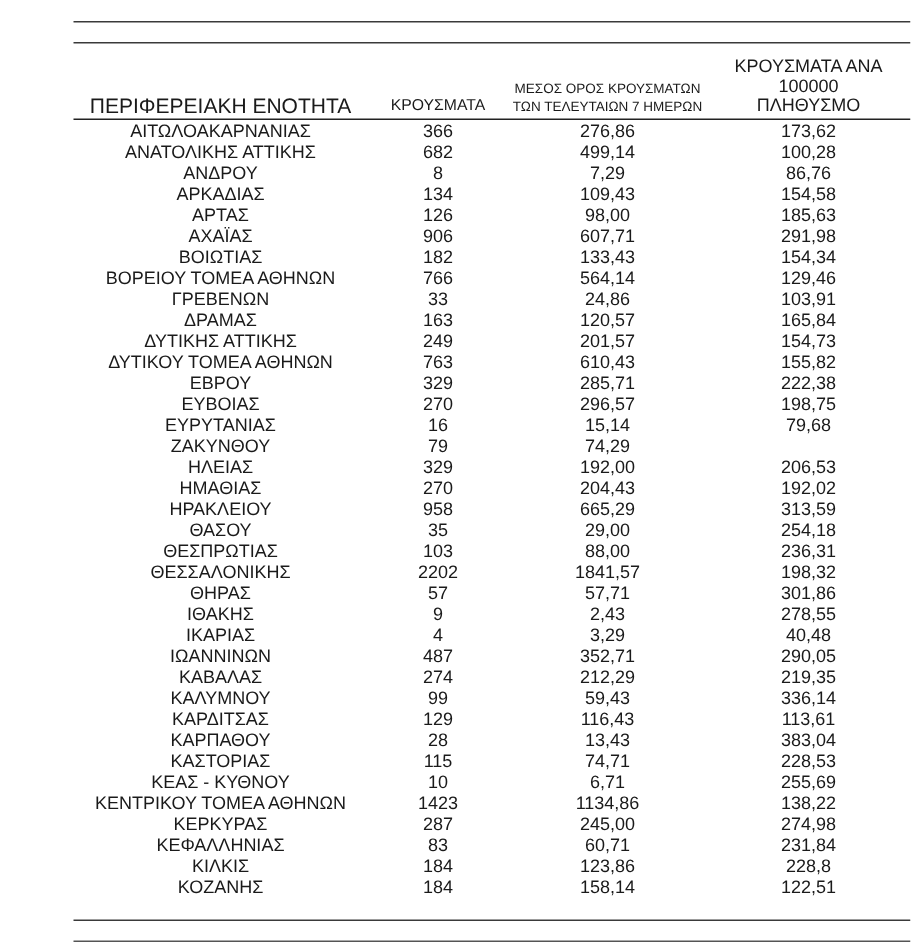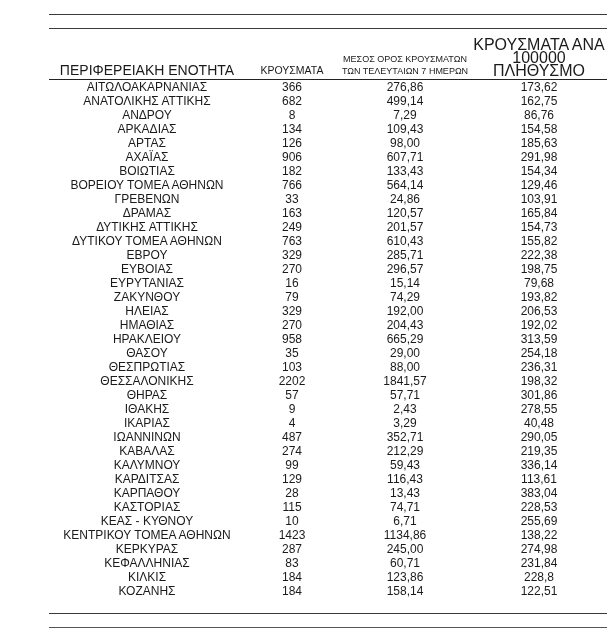--- a/index.html
+++ b/index.html
@@ -9,21 +9,21 @@
   .hl1 { top:14px; }
   .hl2 { top:28px; height:1px; }
   .hl3 { top:613px; }
   .hl4 { top:627px; background:#555; }
   .tbl { position:absolute; left:49px; top:40px; width:558px; }
   .head { position:relative; height:39px; border-bottom:1px solid #222; }
   .hc { position:absolute; text-align:center; line-height:12px;margin-top:48px; }
   .h0 { left:0; width:196px; bottom:3px; font-size:14px; }
   .h1 { left:196px; width:94px; bottom:3px; font-size:10.5px; }
   .h2 { left:290px; width:132px; bottom:2px; font-size:9px; line-height:12px; }
-  .h3 { left:422px; width:136px; bottom:2px; font-size:16px; line-height:13px; }
+  .h3 { left:422px; width:136px; bottom:2px; font-size:12px; line-height:13px; }
   .row { position:relative; height:14px; font-size:12px; line-height:14px; }
   .c { position:absolute; text-align:center; top:0; white-space:nowrap; }
   .c0 { left:0; width:196px; }
   .c1 { left:196px; width:94px; }
   .c2 { left:290px; width:132px; }
   .c3 { left:422px; width:136px; }
 </style>
 </head>
 <body>
 
@@ -47,21 +47,21 @@
       <div class="row">
         <div class="c c0">ΑΙΤΩΛΟΑΚΑΡΝΑΝΙΑΣ</div>
         <div class="c c1">366</div>
         <div class="c c2">276,86</div>
         <div class="c c3">173,62</div>
       </div>
       <div class="row">
         <div class="c c0">ΑΝΑΤΟΛΙΚΗΣ ΑΤΤΙΚΗΣ</div>
         <div class="c c1">682</div>
         <div class="c c2">499,14</div>
-        <div class="c c3">162,75</div>
+        <div class="c c3">100,28</div>
       </div>
       <div class="row">
         <div class="c c0">ΑΝΔΡΟΥ</div>
         <div class="c c1">8</div>
         <div class="c c2">7,29</div>
         <div class="c c3">86,76</div>
       </div>
       <div class="row">
         <div class="c c0">ΑΡΚΑΔΙΑΣ</div>
         <div class="c c1">134</div>
@@ -131,21 +131,20 @@
       <div class="row">
         <div class="c c0">ΕΥΡΥΤΑΝΙΑΣ</div>
         <div class="c c1">16</div>
         <div class="c c2">15,14</div>
         <div class="c c3">79,68</div>
       </div>
       <div class="row">
         <div class="c c0">ΖΑΚΥΝΘΟΥ</div>
         <div class="c c1">79</div>
         <div class="c c2">74,29</div>
-        <div class="c c3">193,82</div>
       </div>
       <div class="row">
         <div class="c c0">ΗΛΕΙΑΣ</div>
         <div class="c c1">329</div>
         <div class="c c2">192,00</div>
         <div class="c c3">206,53</div>
       </div>
       <div class="row">
         <div class="c c0">ΗΜΑΘΙΑΣ</div>
         <div class="c c1">270</div>

